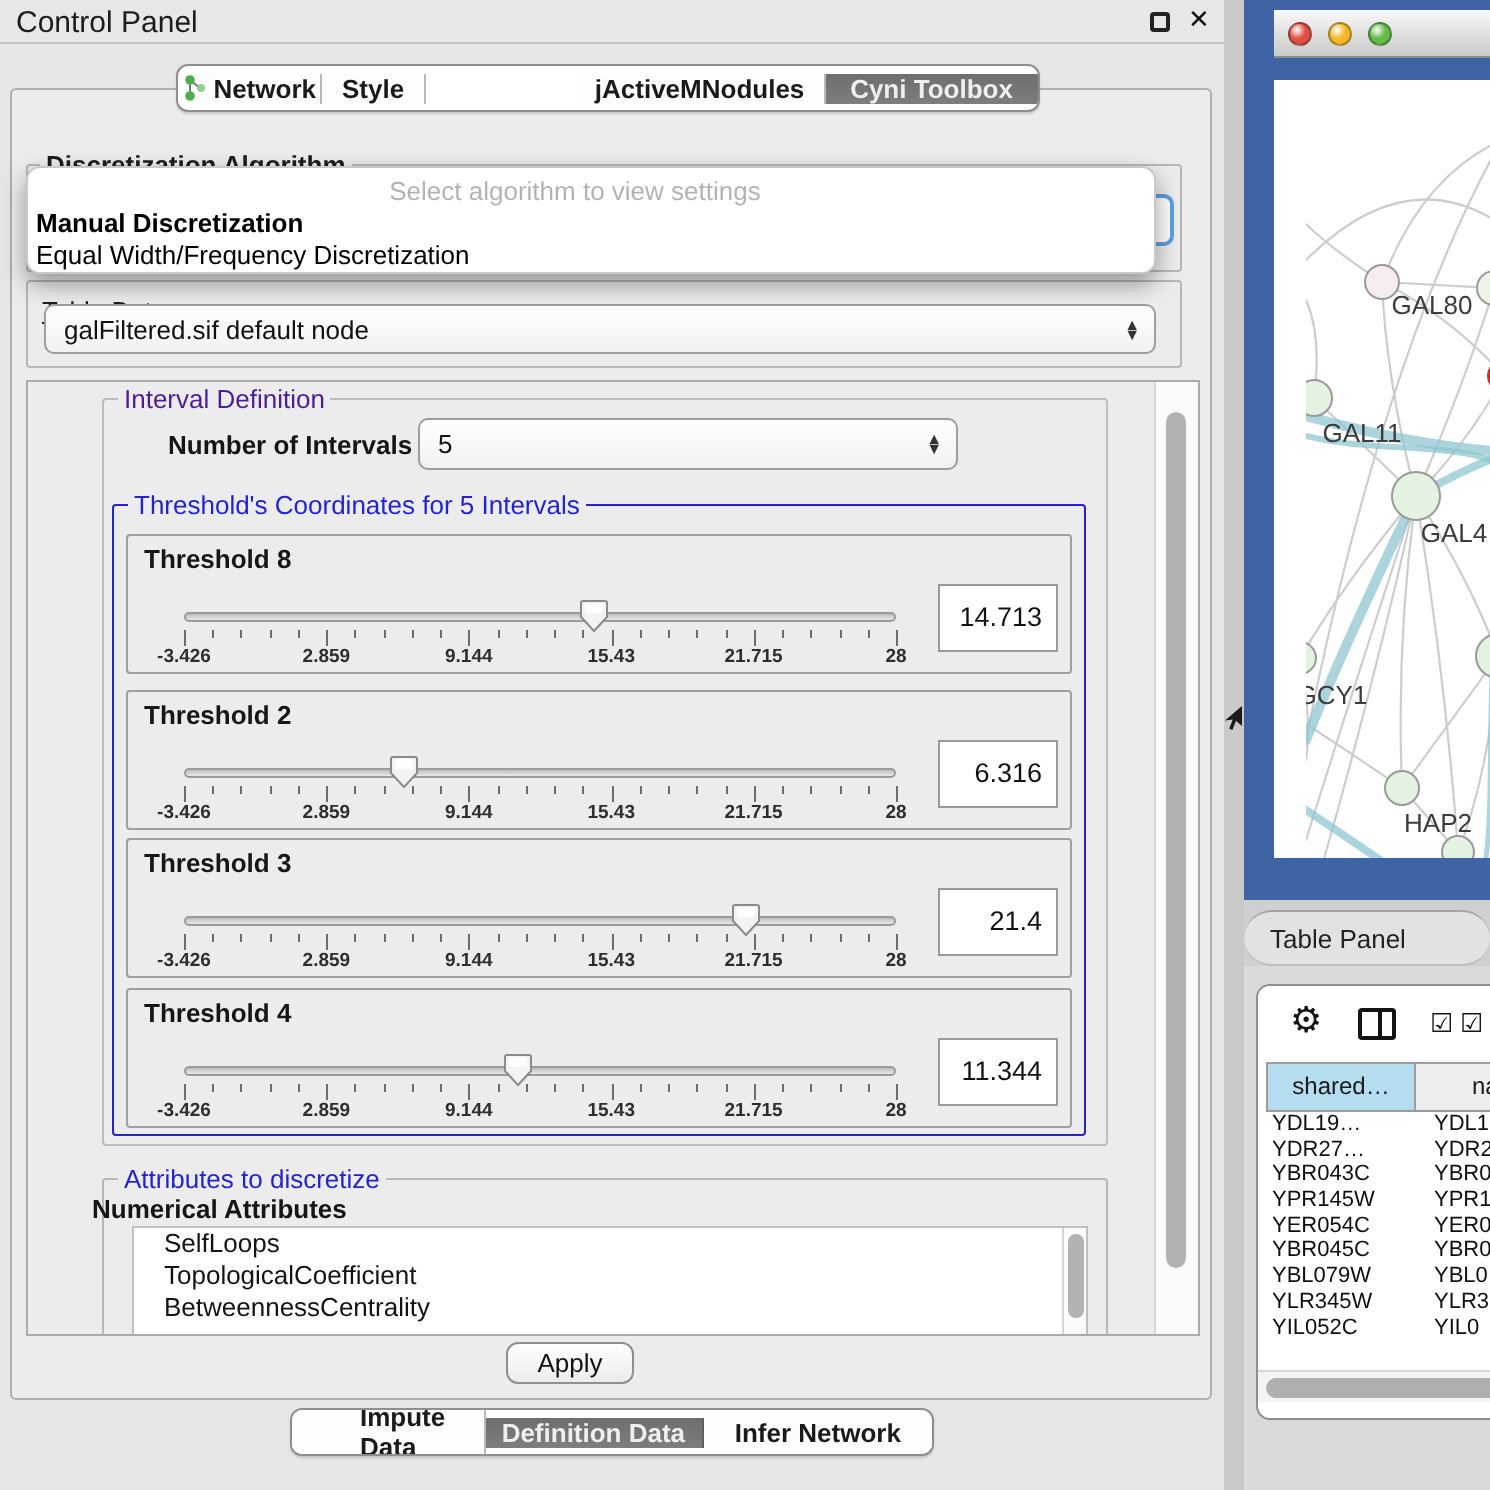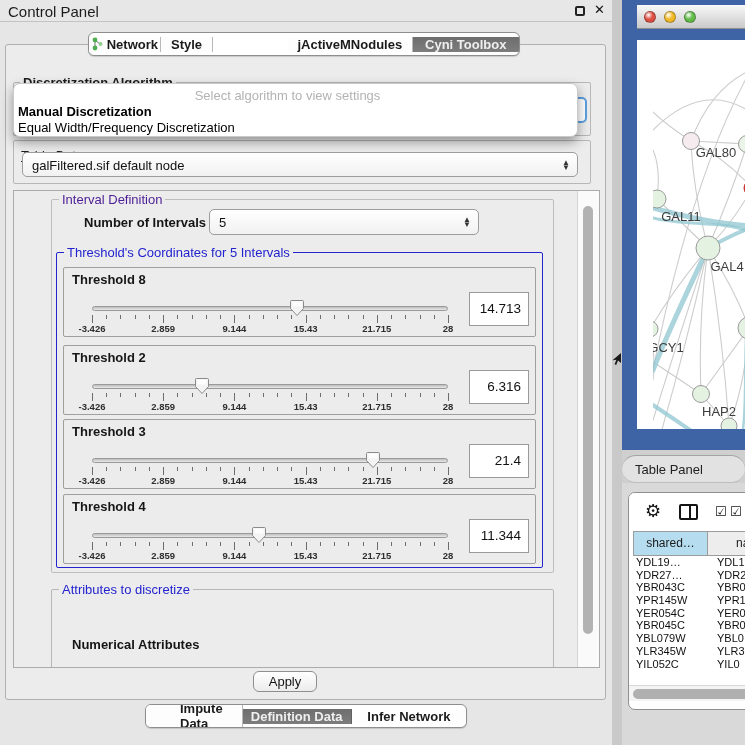--- a/index.html
+++ b/index.html
@@ -344,21 +344,31 @@
             <svg width="16" height="18" style="position: absolute; top: 31px; left: 187.318px;">
               <path d="M2.5,1.5 h11 q1,0 1,1 v7 l-6.5,7 l-6.5,-7 v-7 q0,-1 1,-1 z" fill="#f3f3f3" stroke="#8a8a8a" stroke-width="1"></path>
               <path d="M3.5,2.5 h9 v5 h-9 z" fill="#ffffff" opacity="0.8"></path>
             </svg>
             <div class="vbox">11.344</div>
           </div>
         </div>
 
       <div class="abs group" style="left:37px; top:398px; width:503px; height:90px;"></div>
       <div class="group-label blue" style="left:45px; top:391px;">Attributes to discretize</div>
-      <div class="abs bold13" style="left:58px; top:406px;margin-top:40px;">Numerical Attributes</div>
+      <div class="abs bold13" style="left:32px; top:406px;">Numerical Attributes</div>
+      <div class="abs" style="left:37px; top:398px; width:503px; height:90px;">
+        <div id="attr-list">
+          <div class="vtrack" style="right:0; top:0; width:12px; height:100%;">
+            <div class="vthumb" style="left:2px; top:3px; width:8px; height:42px;"></div>
+          </div>
+        <div class="item">SelfLoops</div>
+            <div class="item">TopologicalCoefficient</div>
+            <div class="item">BetweennessCentrality</div>
+          </div>
+      </div>
 
       <div class="vtrack" style="left:563px; top:0; width:22px; height:478px;">
         <div class="vthumb" style="left:5px; top:15px; width:10px; height:428px;"></div>
       </div>
     </div>
 
     <div class="abs btn" style="left:253px; top:671px; width:64px; height:21px; line-height:19px;">Apply</div>
 
     <div id="bottom-tabs" class="abs seg-bar">
         <div class="seg" style="width: 97px; padding-left: 34px;">

